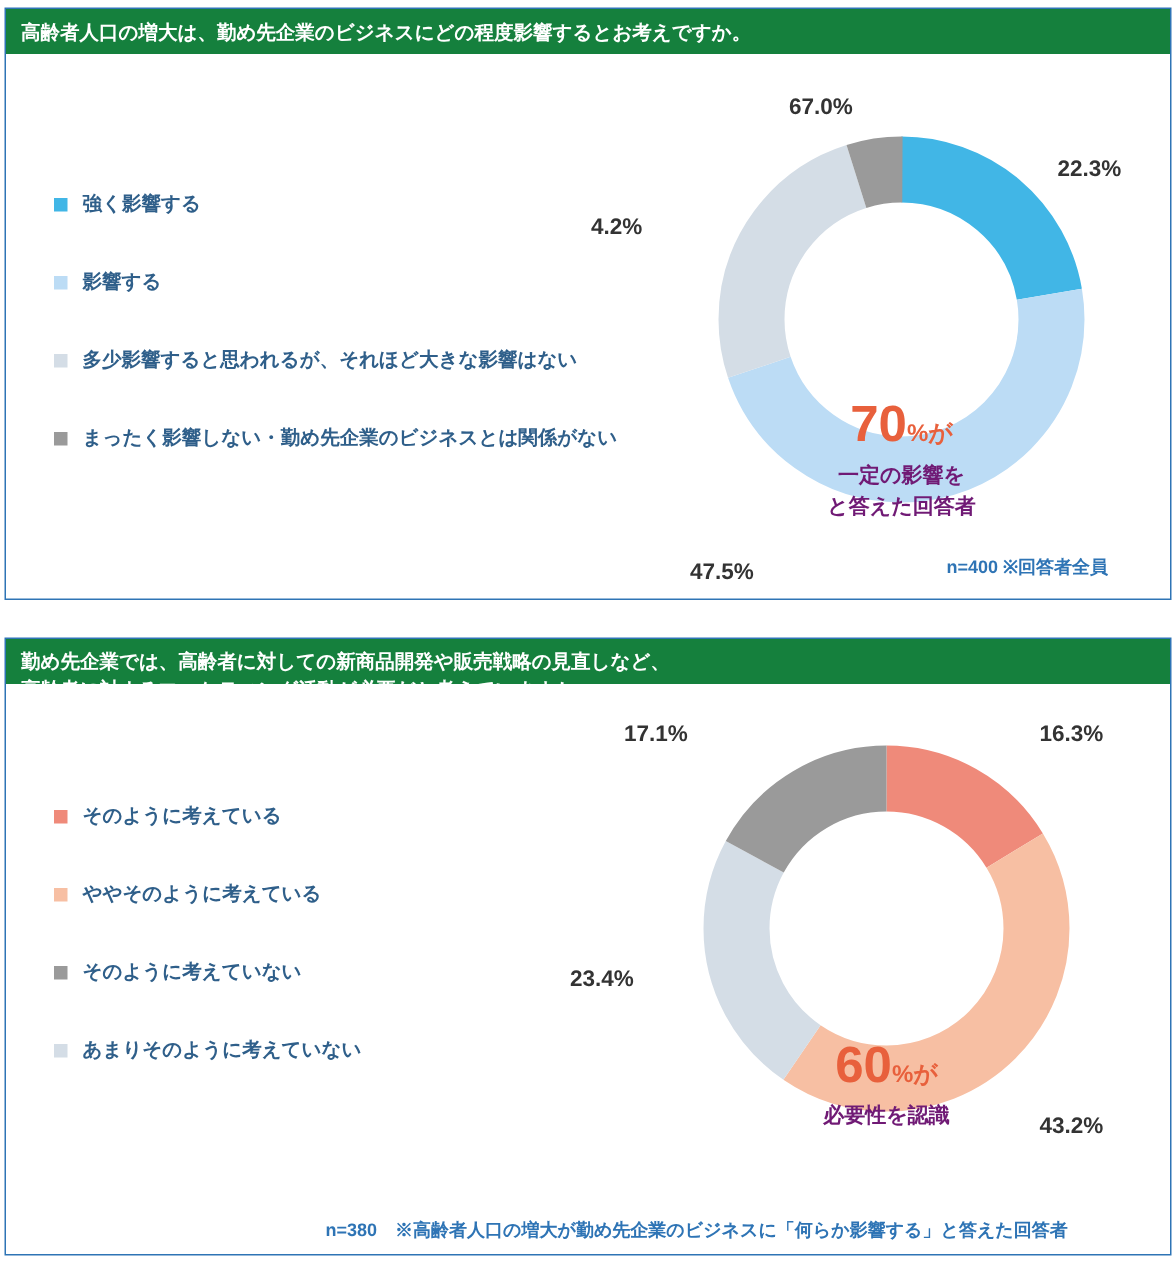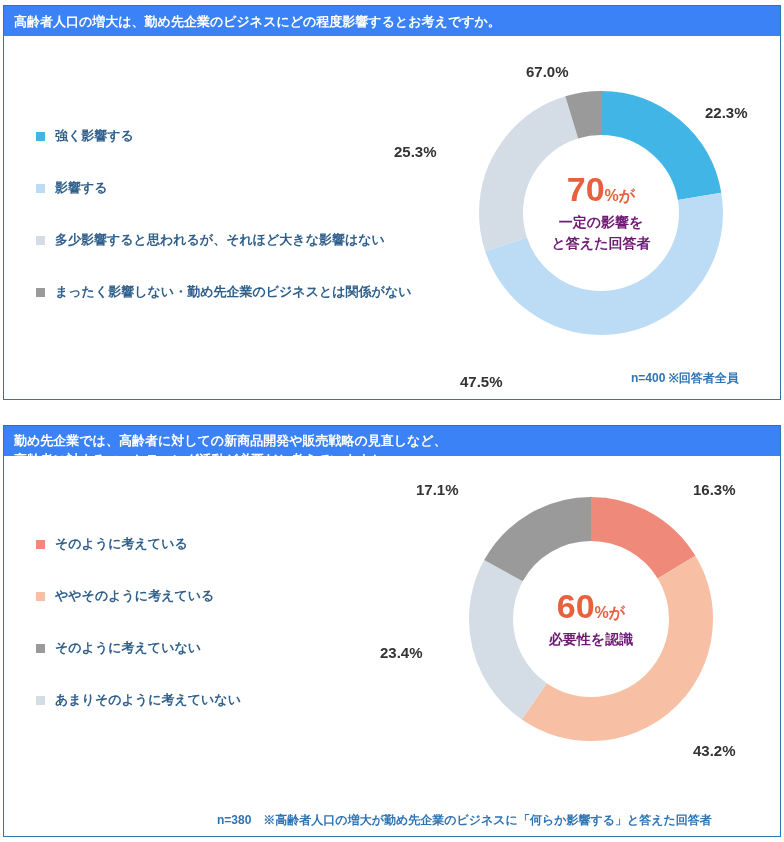--- a/index.html
+++ b/index.html
@@ -25,21 +25,21 @@
     left: 3px;
     width: 778px;
     border: 1px solid #2e74b5;
     box-sizing: border-box;
     background: #ffffff;
   }
   .panel.p1 { top: 5px; height: 395px; }
   .panel.p2 { top: 425px; height: 412px; }
 
   .panel-header {
-    background: #3b82f6;
+    background: #15803d;
     color: #ffffff;
     font-size: 13px;
     font-weight: bold;
     line-height: 1.45;
     padding: 6px 10px 7px 10px;
     box-sizing: border-box;
   }
   .panel.p1 .panel-header { height: 30px; padding-top: 7px; }
   .panel.p2 .panel-header { height: 30px; }
   .panel-header div { white-space: nowrap; }
@@ -93,21 +93,21 @@
   .donut svg { display: block; }
 
   .donut-center {
     position: absolute;
     left: 0; top: 0;
     width: 270px;
     height: 270px;
     display: flex;
     flex-direction: column;
     align-items: center;
-    justify-content: center;
+    justify-content: flex-end;
     pointer-events: none;
   }
   .center-big {
     color: #e8603c;
     font-size: 34px;
     font-weight: bold;
     line-height: 1;
     margin-bottom: 6px;
   }
   .center-big .unit {
@@ -185,21 +185,21 @@
             <div class="center-big">
               <span>70</span><span class="unit">%が</span>
             </div>
             <div class="center-line">一定の影響を</div>
             <div class="center-line">と答えた回答者</div>
           </div>
         </div>
 
         <div class="dlabel" style="left:239px; top:26px;">22.3%</div>
         <div class="dlabel" style="left:-6px; top:295px;">47.5%</div>
-        <div class="dlabel" style="left:-72px; top:65px;">25.3%</div>
+        <div class="dlabel" style="left:-72px; top:65px;">4.2%</div>
         <div class="dlabel" style="left:60px; top:-15px;">67.0%</div>
       </div>
 
       <div class="footnote" style="left:627px; top:333px;">n=400 ※回答者全員</div>
 
     </div>
   </section>
 
   <section class="panel p2">
     <div class="panel-header">

